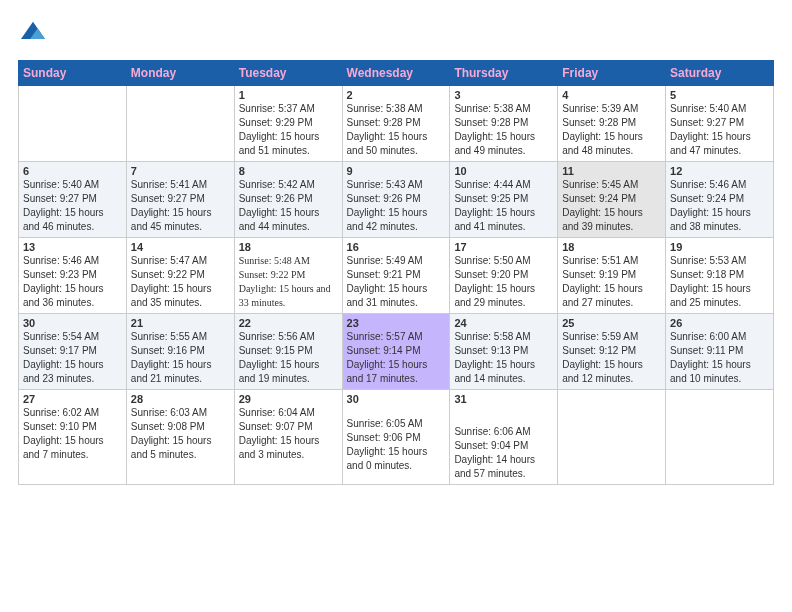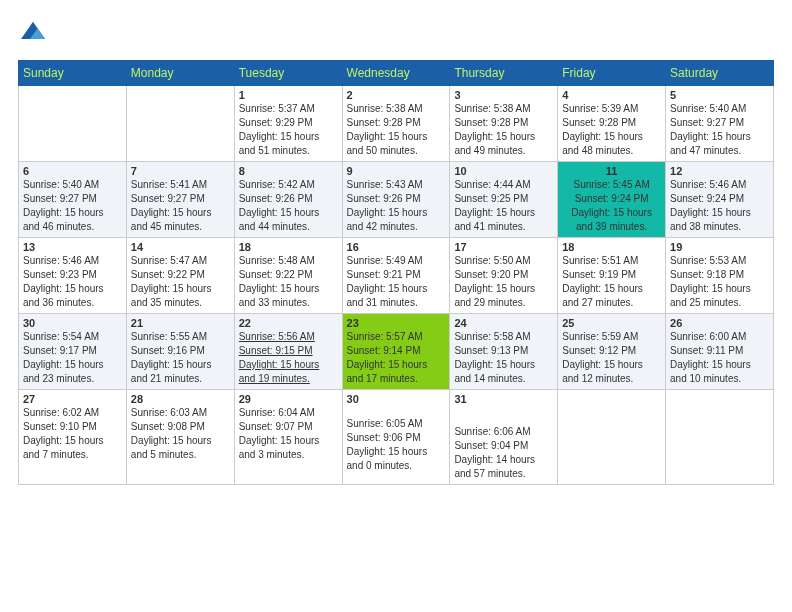--- a/index.html
+++ b/index.html
@@ -58,23 +58,23 @@
     .location-title {
       font-size: 15px;
       color: #555;
     }
     .calendar {
       width: 100%;
       border-collapse: collapse;
     }
     .calendar th {
       background: #1a5fa8;
-      color: #bef264;
+      color: #f9a8d4;
       font-size: 12px;
-      font-weight: normal;
+      font-weight: bold;
       padding: 5px 4px;
       text-align: left;
       border: 1px solid #1a5fa8;
     }
     .calendar td {
       border: 1px solid #ccc;
       vertical-align: top;
       padding: 3px 4px;
       width: 14.28%;
       min-height: 80px;
@@ -195,21 +195,21 @@
             <div class="day-info" style="white-space: pre-line;">Sunrise: 5:43 AM
 Sunset: 9:26 PM
 Daylight: 15 hours and 42 minutes.</div>
           </td>
           <td style="background: rgb(240, 244, 248); margin-left: 9px;">
             <span class="day-num">10</span>
             <div class="day-info" style="white-space: pre-line;">Sunrise: 4:44 AM
 Sunset: 9:25 PM
 Daylight: 15 hours and 41 minutes.</div>
           </td>
-          <td style="background: #14b8a6; text-align: center;">
+          <td style="background: #e5e5e5;">
             <span class="day-num">11</span>
             <div class="day-info" style="white-space: pre-line;">Sunrise: 5:45 AM
 Sunset: 9:24 PM
 Daylight: 15 hours and 39 minutes.</div>
           </td>
           <td style="background: rgb(240, 244, 248);">
             <span class="day-num">12</span>
             <div class="day-info" style="white-space: pre-line;">Sunrise: 5:46 AM
 Sunset: 9:24 PM
 Daylight: 15 hours and 38 minutes.</div>
@@ -223,21 +223,21 @@
 Daylight: 15 hours and 36 minutes.</div>
           </td>
           <td>
             <span class="day-num">14</span>
             <div class="day-info" style="white-space: pre-line;">Sunrise: 5:47 AM
 Sunset: 9:22 PM
 Daylight: 15 hours and 35 minutes.</div>
           </td>
           <td>
             <span class="day-num">18</span>
-            <div class="day-info" style="white-space: pre-line;">Sunrise: 5:48 AM
+            <div class="day-info" style="white-space: pre-line; font-family: Liberation Serif, serif;">Sunrise: 5:48 AM
 Sunset: 9:22 PM
 Daylight: 15 hours and 33 minutes.</div>
           </td>
           <td>
             <span class="day-num">16</span>
             <div class="day-info" style="white-space: pre-line;">Sunrise: 5:49 AM
 Sunset: 9:21 PM
 Daylight: 15 hours and 31 minutes.</div>
           </td>
           <td>
@@ -267,25 +267,25 @@
 Daylight: 15 hours and 23 minutes.</div>
           </td>
           <td style="background: rgb(240, 244, 248);">
             <span class="day-num">21</span>
             <div class="day-info" style="white-space: pre-line;">Sunrise: 5:55 AM
 Sunset: 9:16 PM
 Daylight: 15 hours and 21 minutes.</div>
           </td>
           <td style="background: rgb(240, 244, 248); margin-left: 37px;">
             <span class="day-num">22</span>
-            <div class="day-info" style="white-space: pre-line; text-decoration: underline;">Sunrise: 5:56 AM
+            <div class="day-info" style="white-space: pre-line;">Sunrise: 5:56 AM
 Sunset: 9:15 PM
 Daylight: 15 hours and 19 minutes.</div>
           </td>
-          <td style="background: #84cc16;">
+          <td style="background: #c4b5fd;">
             <span class="day-num">23</span>
             <div class="day-info" style="white-space: pre-line;">Sunrise: 5:57 AM
 Sunset: 9:14 PM
 Daylight: 15 hours and 17 minutes.</div>
           </td>
           <td style="background: rgb(240, 244, 248);">
             <span class="day-num">24</span>
             <div class="day-info" style="white-space: pre-line;">Sunrise: 5:58 AM
 Sunset: 9:13 PM
 Daylight: 15 hours and 14 minutes.</div>

